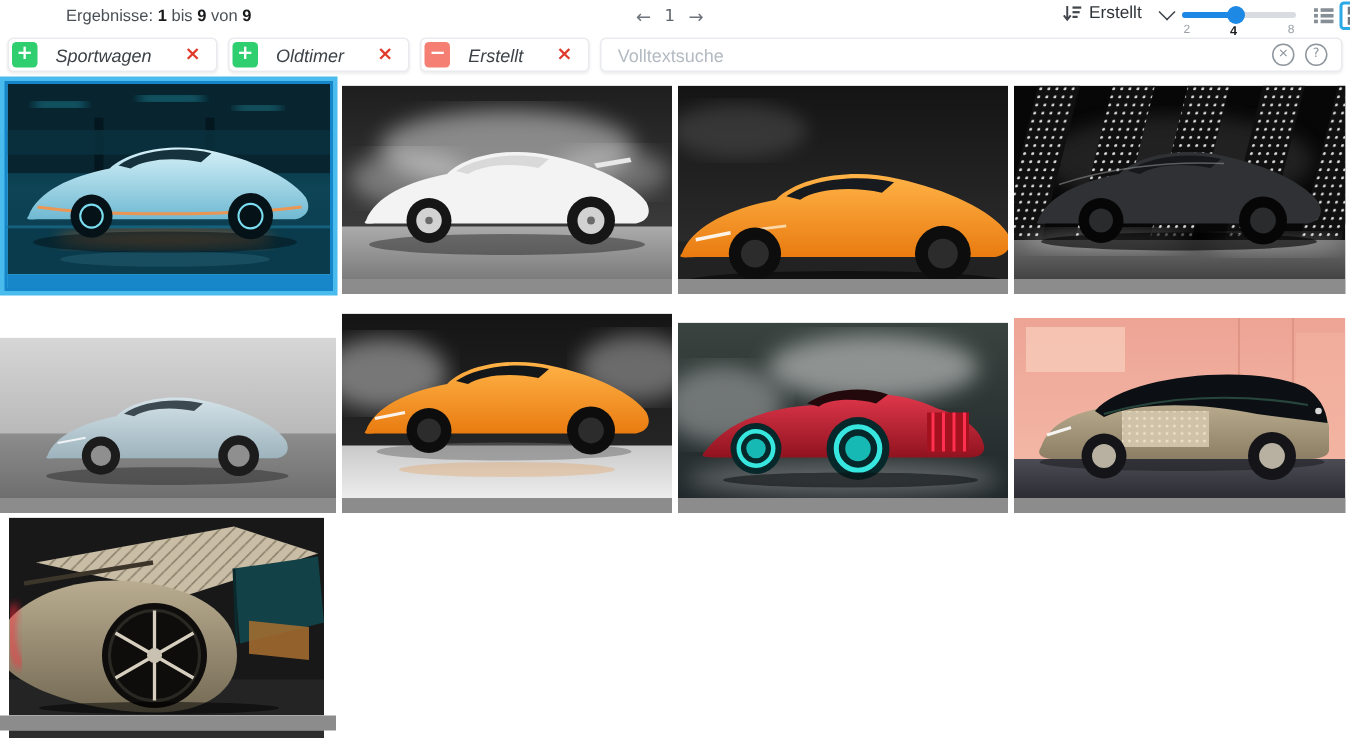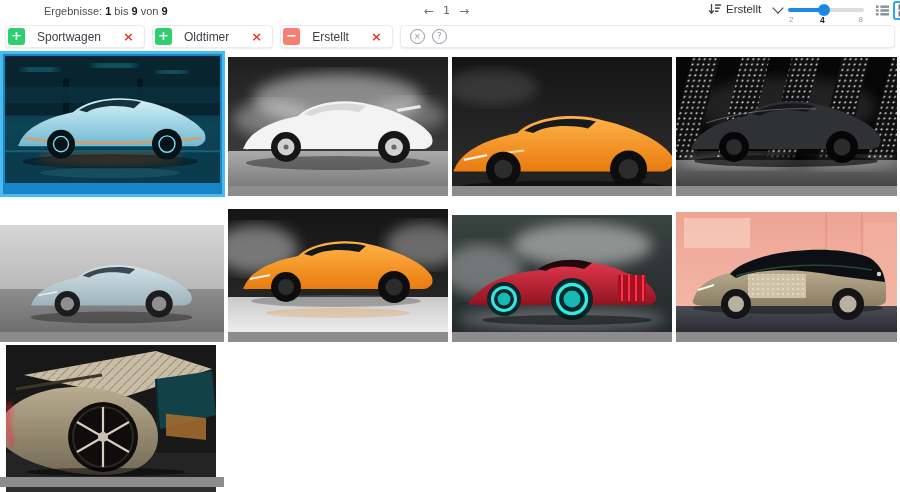--- a/index.html
+++ b/index.html
@@ -37,21 +37,21 @@
 
   
   .filterbar{position:absolute;top:25px;left:5px;width:890px;height:23px;display:flex;gap:7px;}
   .chip{display:flex;align-items:center;height:23px;background:#fff;border:1px solid #e9ebee;
         border-radius:4px;box-shadow:0 1px 2px rgba(0,0,0,.07);padding:0 2px 0 2px;box-sizing:border-box;}
   .chip-op{width:17px;height:17px;border-radius:3px;color:#fff;font-size:13px;line-height:16px;
            text-align:center;font-weight:bold;cursor:pointer;flex:0 0 auto;
            font-family:"DejaVu Sans",sans-serif;}
   .chip-op.plus{background:#2fcf70;}
   .chip-op.minus{background:#f47f72;}
-  .chip-label{font-size:12px;color:#3c4247;padding:0 14px 0 12px;}
+  .chip-label{font-size:12px;color:#3c4247;padding:0 14px 0 12px;font-style:italic;}
   .chip-x{color:#e03a2b;font-weight:bold;font-size:13px;padding:0 8px;cursor:pointer;
           font-family:"DejaVu Sans",sans-serif;}
   .search{flex:1;display:flex;align-items:center;background:#fff;border:1px solid #e9ebee;
           border-radius:4px;box-shadow:0 1px 2px rgba(0,0,0,.07);padding:0 9px;box-sizing:border-box;}
   .search input{border:none;outline:none;flex:1;font-size:12px;color:#333;background:transparent;
                 font-family:"Liberation Sans",sans-serif;}
   .search input::placeholder{color:#b3bac2;}
   .ring{width:13px;height:13px;border:1px solid #8d959d;border-radius:50%;color:#8d959d;
         font-size:8.5px;line-height:12px;text-align:center;cursor:pointer;flex:0 0 auto;
         font-family:"DejaVu Sans",sans-serif;}
@@ -154,20 +154,21 @@
       <span class="chip-op plus">+</span>
       <span class="chip-label">Oldtimer</span>
       <span class="chip-x">×</span>
     </div>
     <div class="chip">
       <span class="chip-op minus">−</span>
       <span class="chip-label">Erstellt</span>
       <span class="chip-x">×</span>
     </div>
     <div class="search">
+      <input type="text" placeholder="Volltextsuche" style="">
       <span class="ring">×</span>
       <span class="ring">?</span>
     </div>
   </div>
 
   <div class="tile selected t1" aria-label="teal-concept-car-garage">
     <div class="sel-inner">
       <div class="img">
         <svg viewBox="0 0 215 124" preserveAspectRatio="none">
           <defs>

